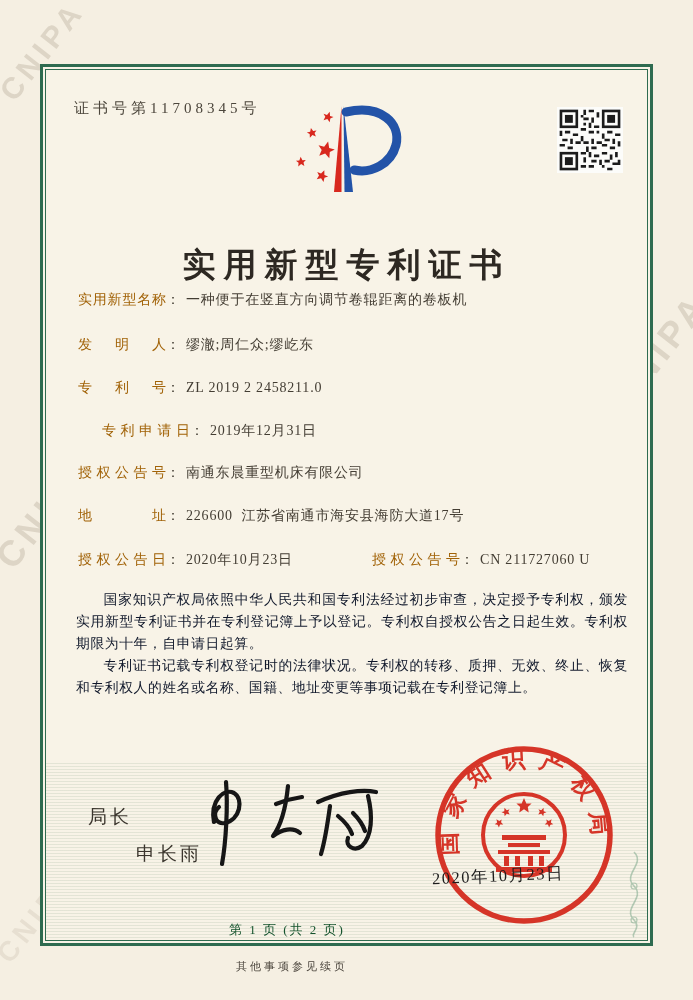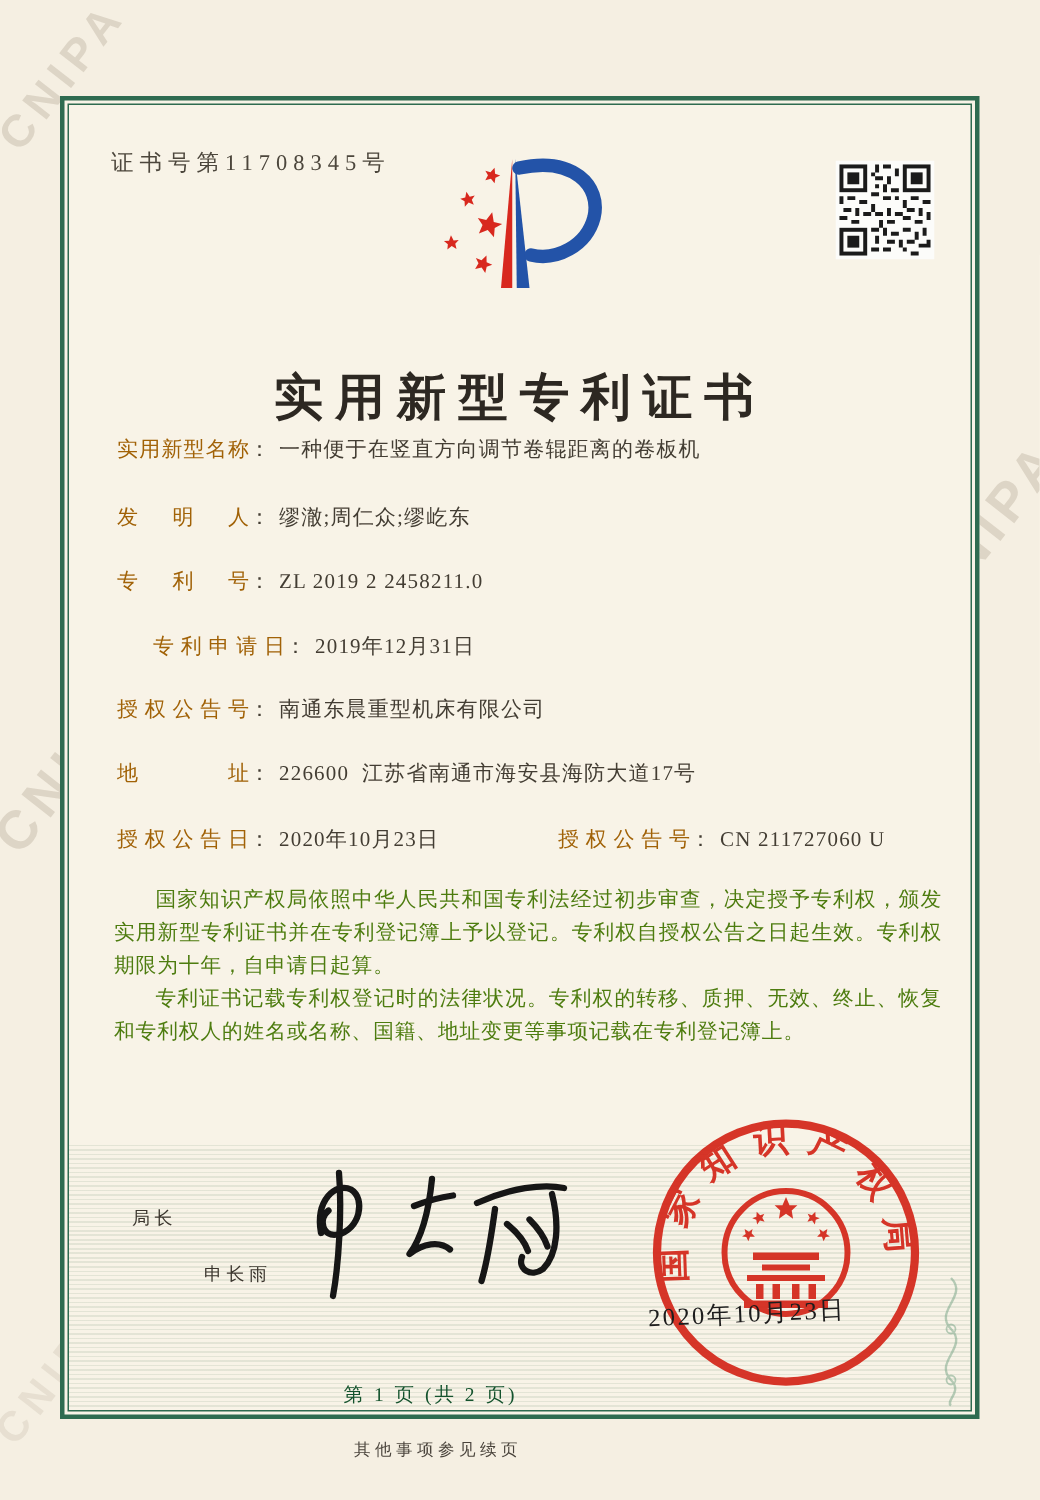--- a/index.html
+++ b/index.html
@@ -49,26 +49,26 @@
   .lbl{
     display:inline-block;width:88px;vertical-align:bottom;
     text-align:justify;text-align-last:justify;color:#a16207;
   }
   .colon{display:inline-block;margin-right:6px;}
   .val{white-space:pre;letter-spacing:0.8px;}
   .pair2{position:absolute;left:294px;top:0;}
   
   .paras{
     position:absolute;left:76px;top:589px;width:552px;
-    font-size:13.8px;line-height:22px;color:#4d7c0f;text-align:justify;
+    font-size:13.8px;line-height:22px;color:#0f172a;text-align:justify;
     letter-spacing:0.6px;
   }
   .paras p{margin:0;text-indent:2em;}
   
-  .signer{position:absolute;left:88px;font-size:12px;letter-spacing:3px;color:#3a352d;}
+  .signer{position:absolute;left:88px;font-size:19px;letter-spacing:3px;color:#3a352d;}
   .sig-script{position:absolute;left:192px;top:772px;}
   
   .seal{position:absolute;left:424px;top:740px;opacity:0.94;}
   .seal-date{
     position:absolute;left:432px;top:864px;width:190px;
     font-size:16.5px;letter-spacing:1.5px;color:#1d1d1d;
     transform:rotate(-2.5deg);white-space:pre;
   }
   
   .page-info{

